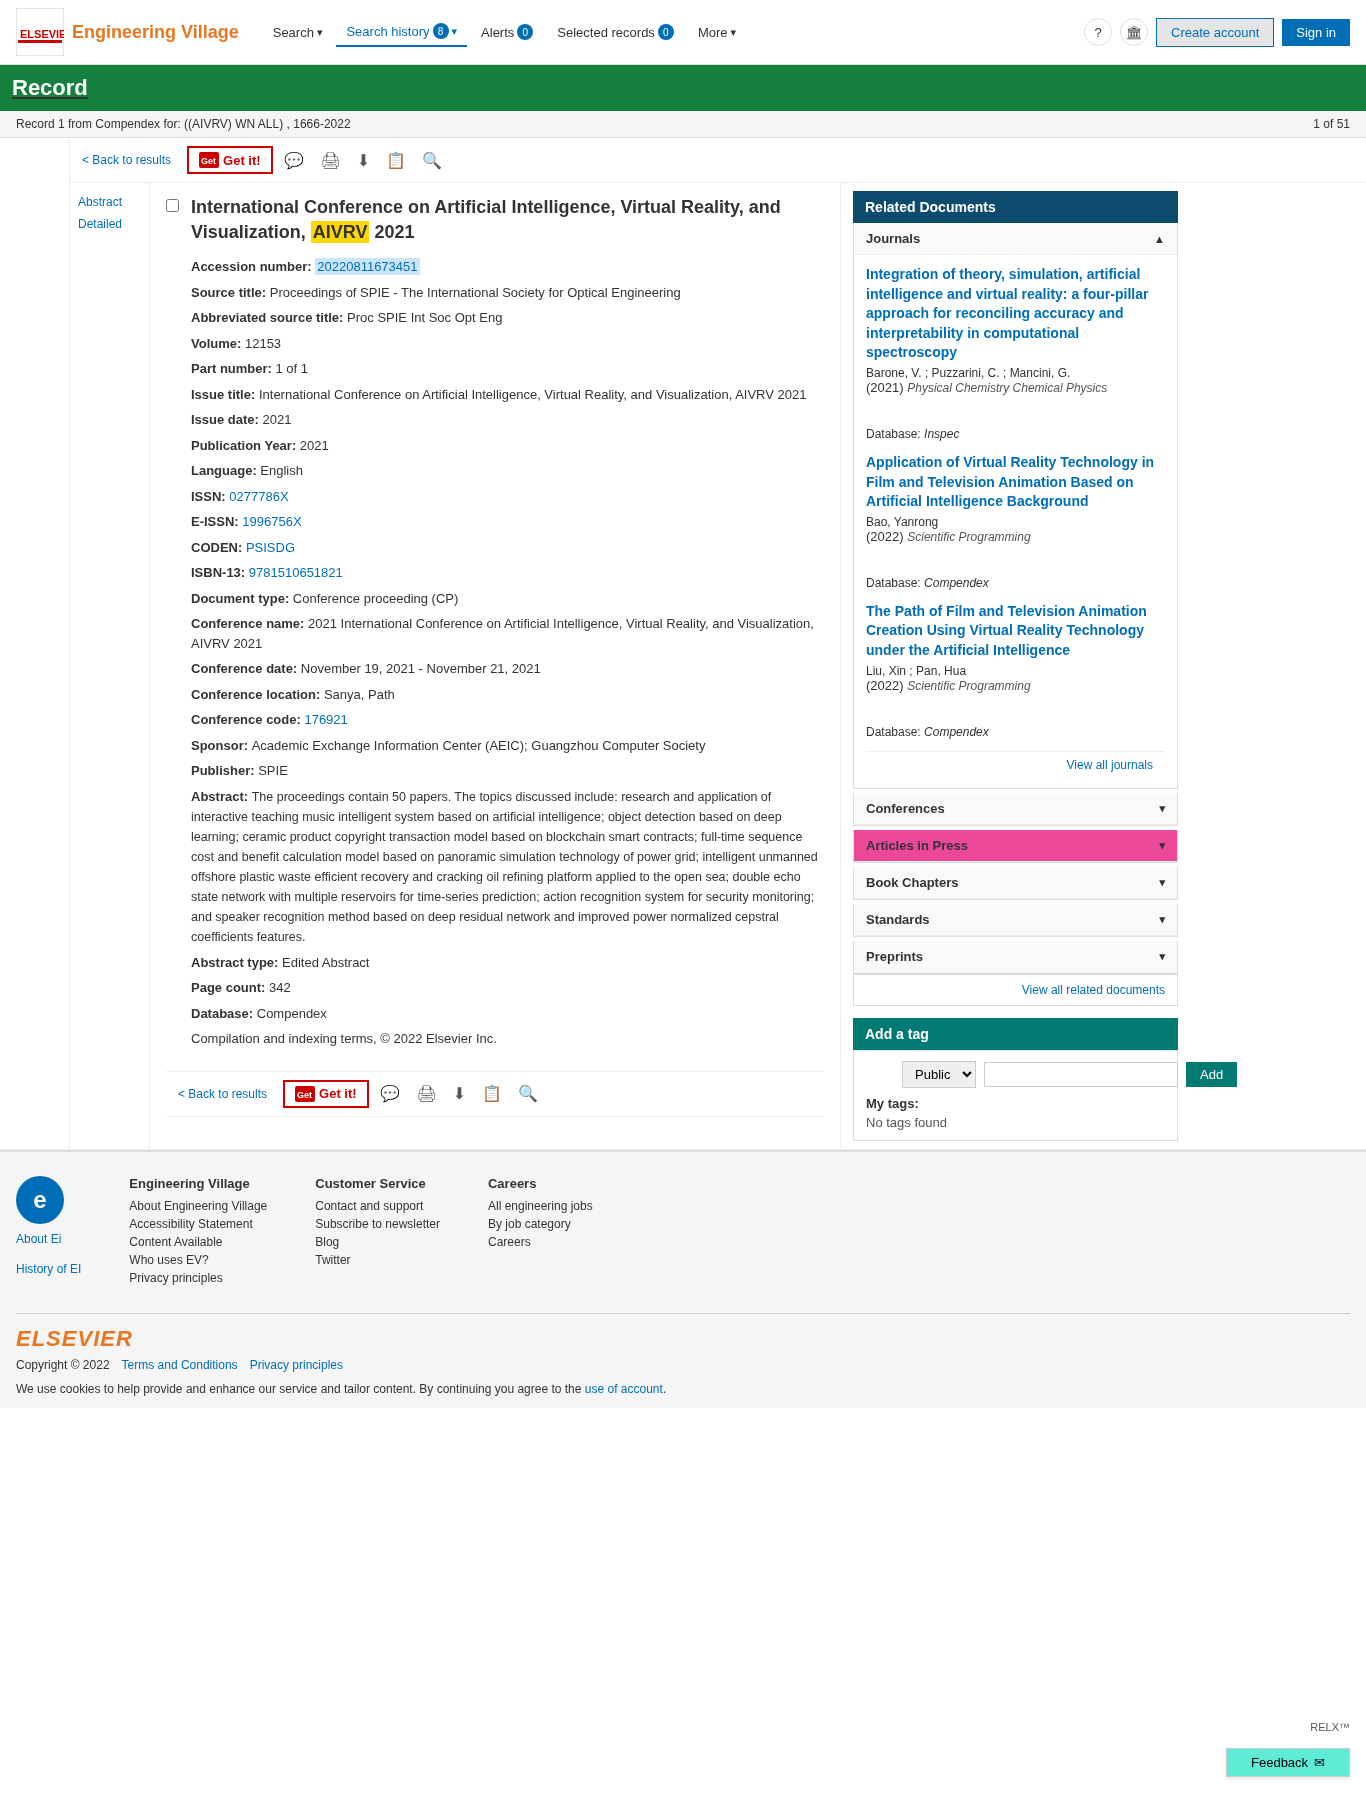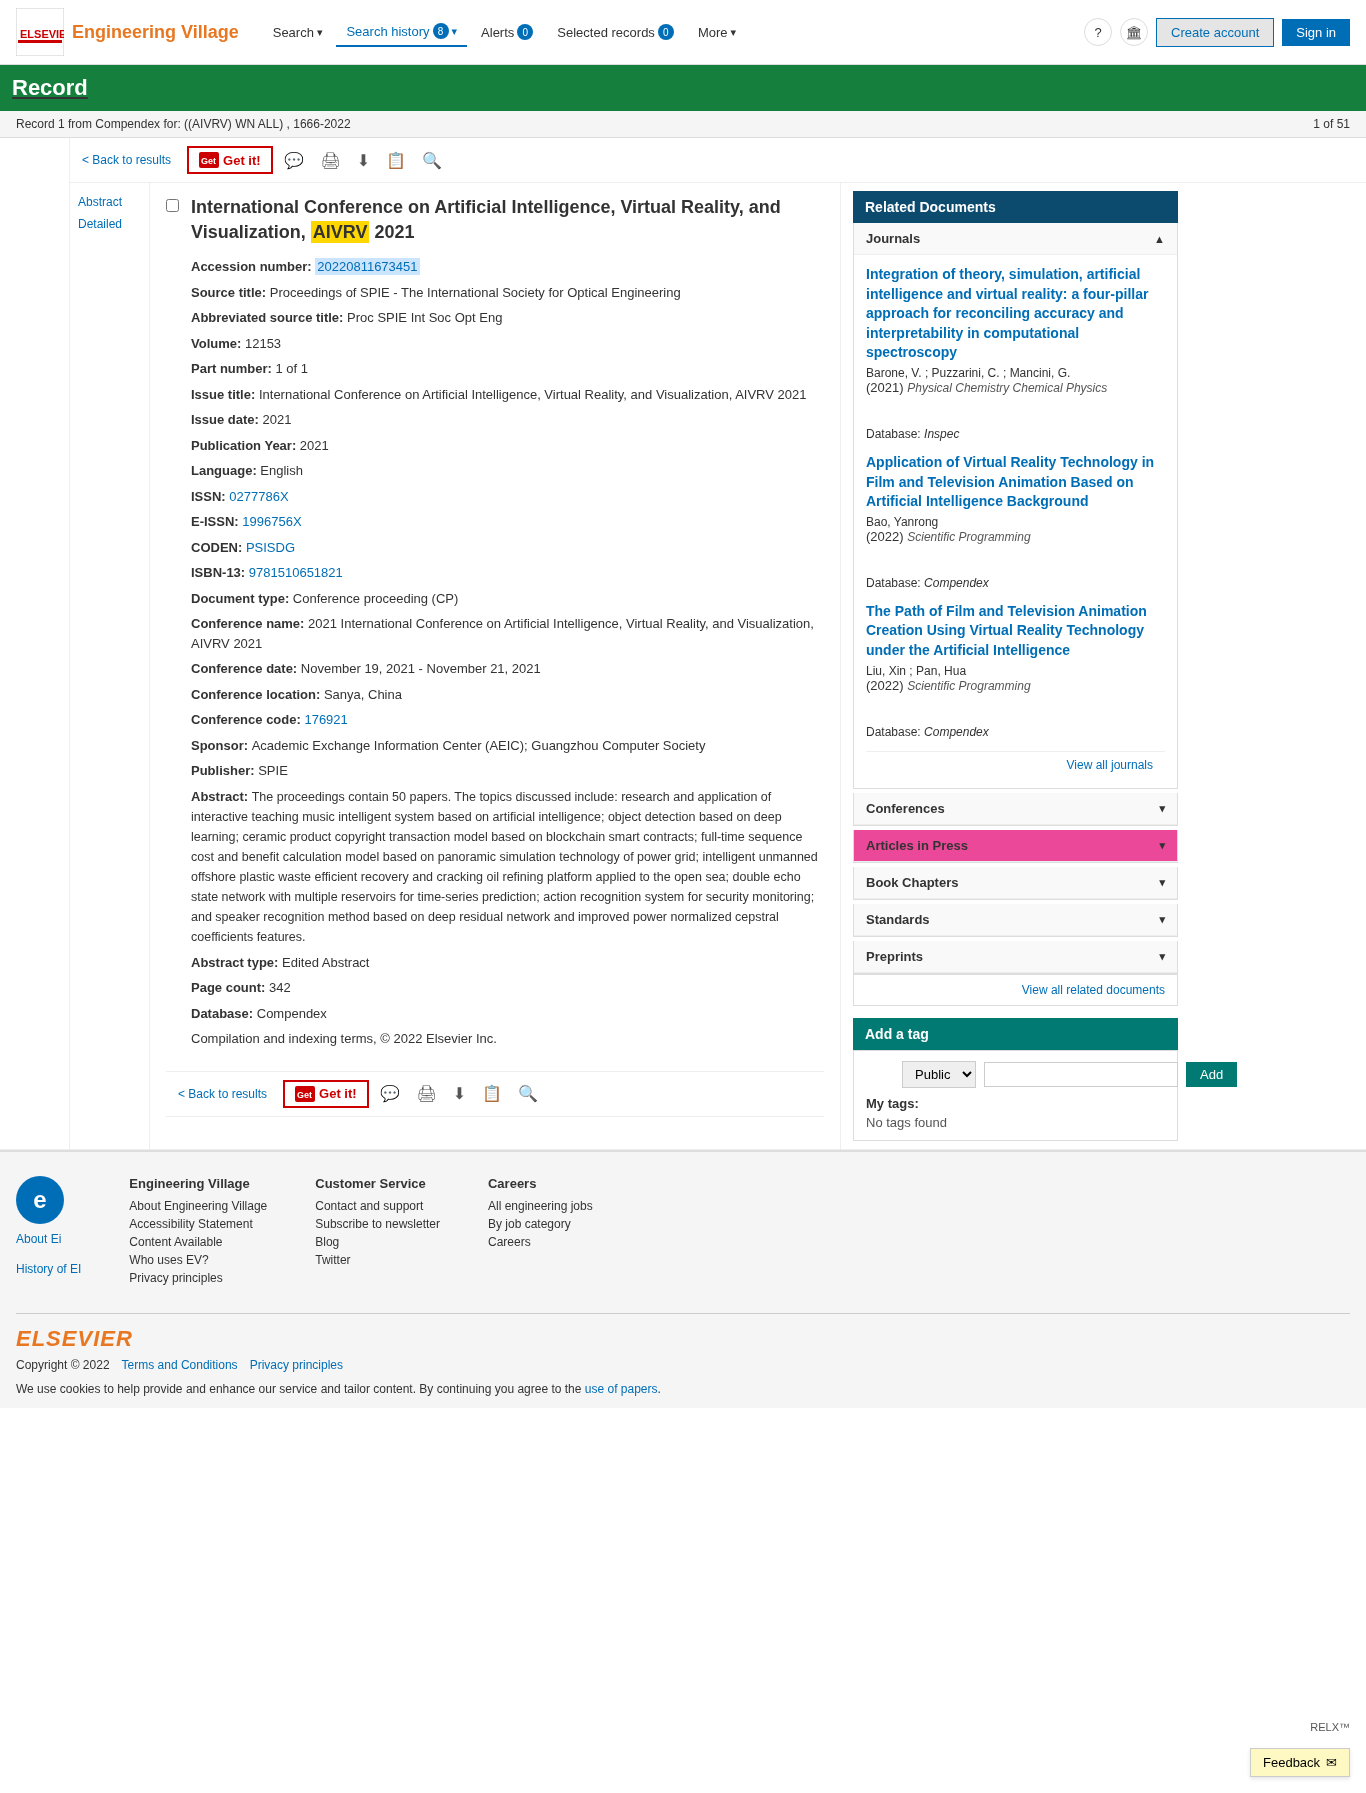--- a/index.html
+++ b/index.html
@@ -82,21 +82,21 @@
     .footer-ev-icon { width: 48px; height: 48px; background: #006EB6; border-radius: 50%; display: flex; align-items: center; justify-content: center; color: #fff; font-size: 24px; font-weight: bold; }
     .footer-col h4 { font-size: 13px; font-weight: bold; margin-bottom: 8px; }
     .footer-col a { display: block; font-size: 12px; color: #333; text-decoration: none; margin-bottom: 4px; cursor: pointer; }
     .footer-bottom { border-top: 1px solid #ccc; padding-top: 12px; display: flex; flex-direction: column; gap: 6px; }
     .elsevier-logo { color: #e87722; font-size: 22px; font-weight: bold; font-style: italic; letter-spacing: 1px; }
     .footer-legal { display: flex; align-items: center; gap: 12px; font-size: 12px; }
     .footer-legal a { color: #006EB6; cursor: pointer; text-decoration: none; }
     .footer-cookie { font-size: 12px; color: #333; margin-top: 4px; }
     .footer-cookie a { color: #006EB6; cursor: pointer; }
     .relx-logo { position: fixed; bottom: 60px; right: 16px; font-size: 11px; color: #555; }
-    .feedback-btn { position: fixed; bottom: 16px; right: 16px; background: #fef9c3; border: 1px solid #ccc; padding: 6px 12px; cursor: pointer; font-size: 13px; display: flex; align-items: flex-end; gap: 6px; box-shadow: 0 2px 4px rgba(0,0,0,0.1); }
+    .feedback-btn { position: fixed; bottom: 16px; right: 16px; background: #5eead4; border: 1px solid #ccc; padding: 6px 24px; cursor: pointer; font-size: 13px; display: flex; align-items: flex-end; gap: 6px; box-shadow: 0 2px 4px rgba(0,0,0,0.1); }
 
     .chevron { font-size: 11px; }
     .info-icon { display: inline-flex; align-items: center; justify-content: center; width: 16px; height: 16px; border-radius: 50%; border: 1px solid #007A73; color: #007A73; font-size: 10px; cursor: pointer; }
 
     .articles-press-section { background: #e8f4f4; }
   </style>
 </head>
 <body>
 
 <header>
@@ -249,21 +249,21 @@
             <div class="field-row">
               <span class="field-label">Conference name: </span>
               <span class="field-value">2021 International Conference on Artificial Intelligence, Virtual Reality, and Visualization, <span class="highlight">AIVRV</span> 2021</span>
             </div>
             <div class="field-row">
               <span class="field-label">Conference date: </span>
               <span class="field-value">November 19, 2021 - November 21, 2021</span>
             </div>
             <div class="field-row">
               <span class="field-label">Conference location: </span>
-              <span class="field-value">Sanya, China</span>
+              <span class="field-value">Sanya, Path</span>
             </div>
             <div class="field-row">
               <span class="field-label">Conference code: </span>
               <a class="field-link">176921</a>
             </div>
             <div class="field-row">
               <span class="field-label">Sponsor: </span>
               <span class="field-value">Academic Exchange Information Center (AEIC); Guangzhou Computer Society</span>
             </div>
             <div class="field-row">
@@ -426,21 +426,21 @@
     </div>
   </div>
   <div class="footer-bottom">
     <div class="elsevier-logo">ELSEVIER</div>
     <div class="footer-legal">
       <span>Copyright © 2022</span>
       <a>Terms and Conditions</a>
       <a>Privacy principles</a>
     </div>
     <div class="footer-cookie">
-      <span>We use cookies to help provide and enhance our service and tailor content. By continuing you agree to the</span> <a>use of papers</a>.
+      <span>We use cookies to help provide and enhance our service and tailor content. By continuing you agree to the</span> <a>use of account</a>.
     </div>
   </div>
 </div>
 
 <div class="relx-logo">RELX™</div>
 
 <button class="feedback-btn">
   <span>Feedback</span>
   <span>✉</span>
 </button>

